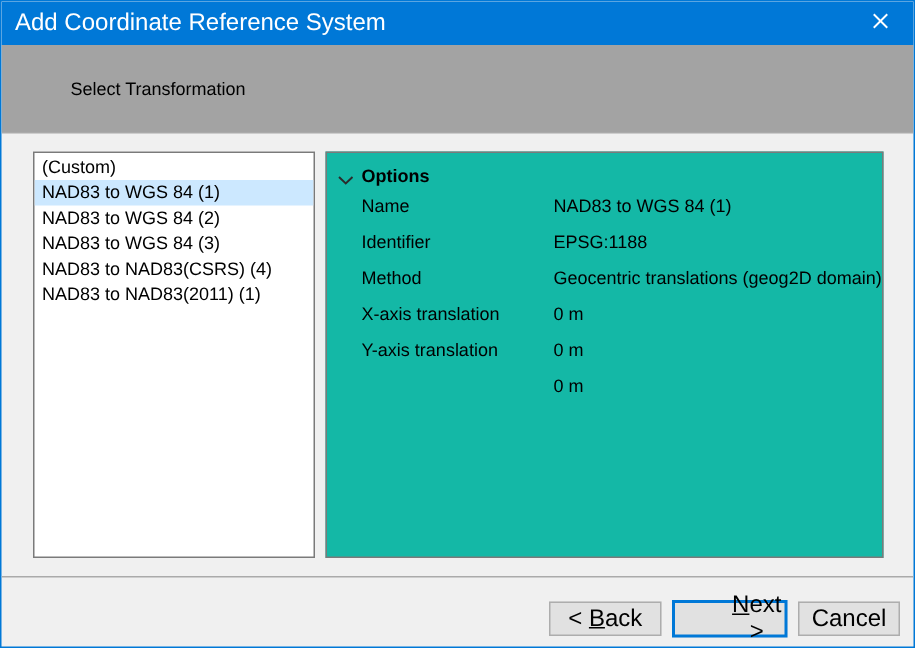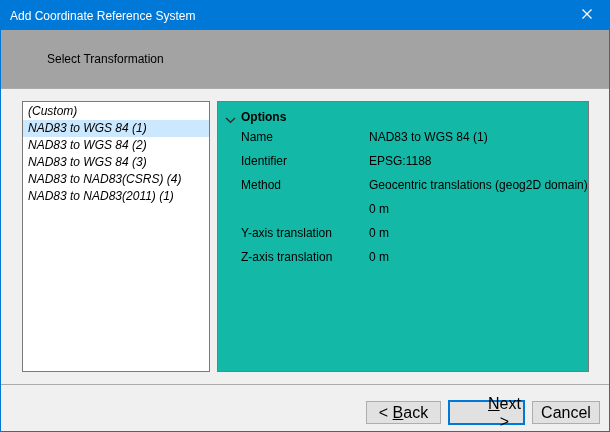--- a/index.html
+++ b/index.html
@@ -14,42 +14,41 @@
     color:#000;
     overflow:hidden;
   }
   
   .titlebar {
     position:absolute; left:0; top:0; right:0; height:29px;
     background:#0078d7; color:#ffffff;
     display:flex; align-items:center;
     padding-left:9px;
   }
-  .titlebar-text { font-size:12px; }
+  .titlebar-text { font-size:16px; }
   .close-btn {
     margin-left:auto; width:45px; height:29px;
     display:flex; align-items:center; justify-content:center;
     cursor:default;
   }
   
   .wizard-header {
     position:absolute; left:0; top:29px; right:0; height:58px;
     background:#a3a3a3;
   }
   .wizard-subtitle { position:absolute; left:46px; top:22px; }
   .sep-top { position:absolute; left:0; right:0; top:87px; height:1px; background:#aaaaaa; }
   .sep-bottom { position:absolute; left:0; right:0; top:383px; height:1px; background:#aaaaaa; }
 
   
   .listbox {
     position:absolute; left:21px; top:100px; width:188px; height:271px;
     background:#ffffff; border:1px solid #7a7a7a;
     padding-top:1px;
     overflow:hidden;
-    font-style:italic;
   }
   .list-item {
     height:17px; line-height:17px;
     padding-left:5px;
     white-space:nowrap;
     cursor:default;
   }
   .list-item.selected { background:#cce8ff; }
 
   
@@ -129,28 +128,28 @@
       </div>
       <div class="prop-row">
         <span class="prop-label">Identifier</span>
         <span class="prop-value">EPSG:1188</span>
       </div>
       <div class="prop-row">
         <span class="prop-label">Method</span>
         <span class="prop-value">Geocentric translations (geog2D domain)</span>
       </div>
       <div class="prop-row">
+        <span class="prop-label">X-axis translation</span>
         <span class="prop-value">0 m</span>
       </div>
       <div class="prop-row">
         <span class="prop-label">Y-axis translation</span>
         <span class="prop-value">0 m</span>
       </div>
       <div class="prop-row">
-        <span class="prop-label">Z-axis translation</span>
         <span class="prop-value">0 m</span>
       </div>
     </div>
   </div>
 
   <div class="sep-bottom"></div>
 
   <button class="btn btn-back">
     <span><span>&lt; </span><span class="mnemonic">B</span><span>ack</span></span>
   </button>

